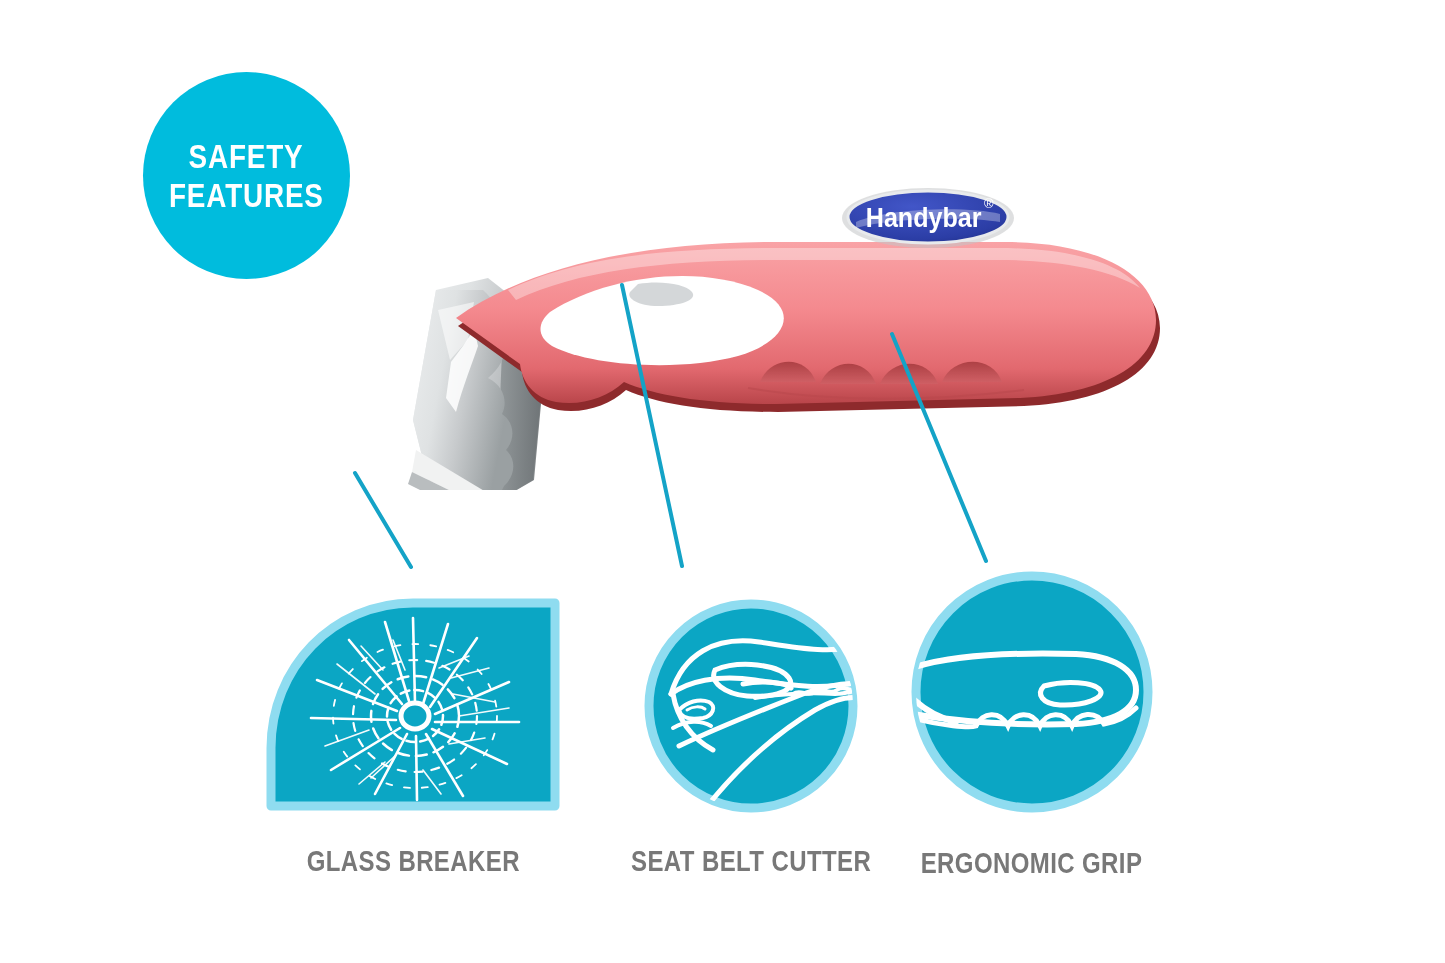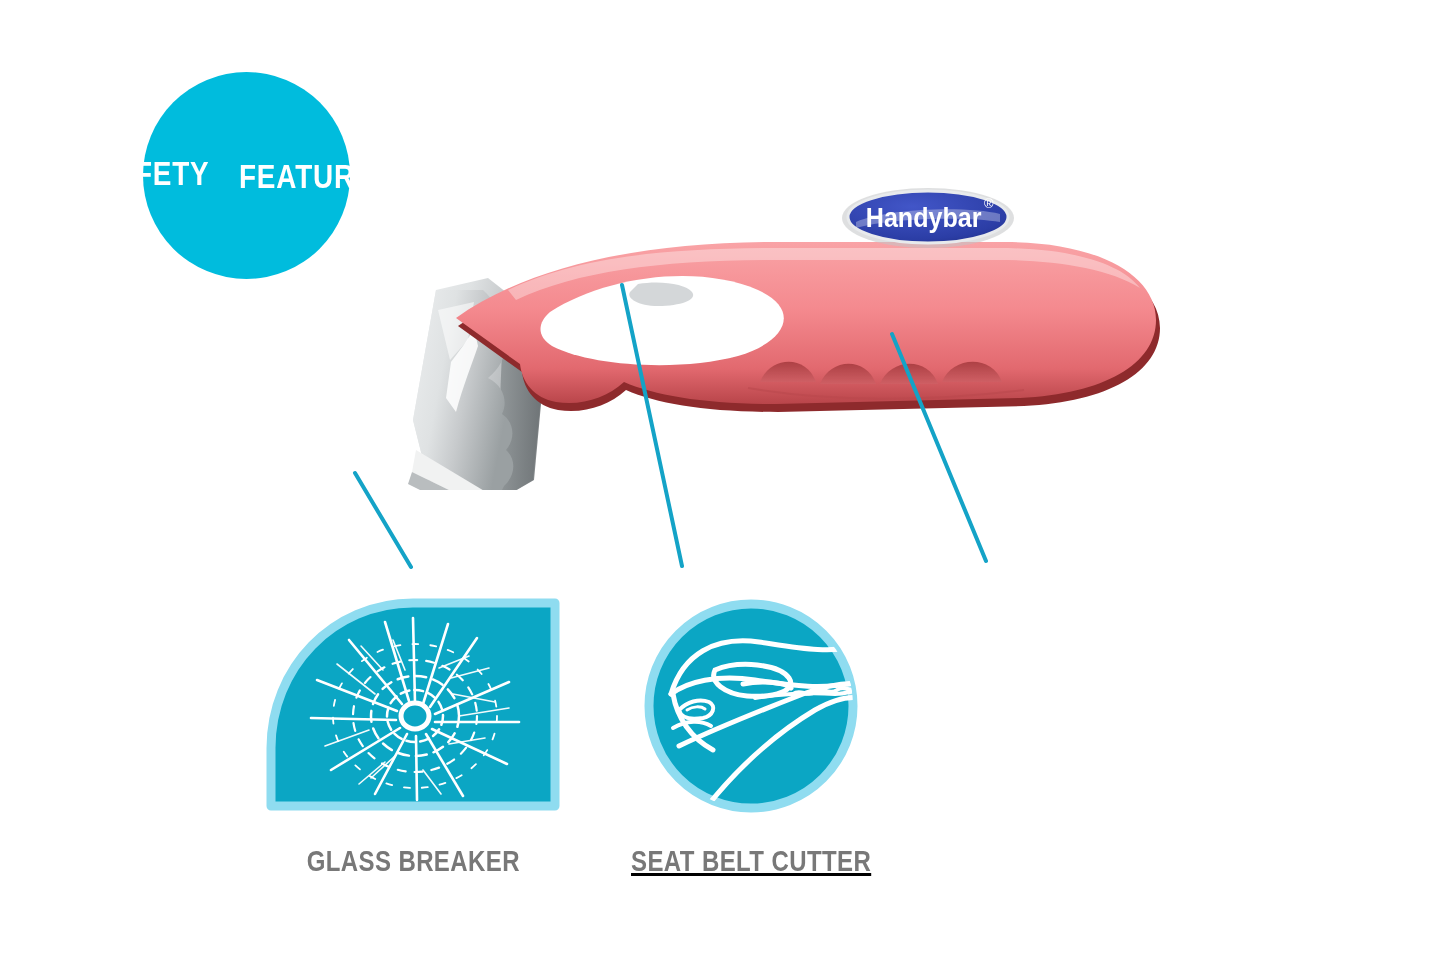--- a/index.html
+++ b/index.html
@@ -21,21 +21,21 @@
   
   .badge {
     position: absolute;
     left: 143px;
     top: 72px;
     width: 207px;
     height: 207px;
     border-radius: 50%;
     background: #00bcdd;
     display: flex;
-    flex-direction: row;
+    flex-direction: column;
     align-items: center;
     justify-content: center;
     line-height: 1;
   }
   .badge-line1, .badge-line2 {
     color: #ffffff;
     text-transform: uppercase;
     font-weight: bold;
     letter-spacing: 1px;
     transform: scaleX(0.82);
@@ -64,21 +64,21 @@
     margin-top: 26px;
     color: #787878;
     font-size: 30px;
     font-weight: bold;
     letter-spacing: 0.5px;
     text-transform: uppercase;
     transform: scaleX(0.80);
     white-space: nowrap;
   }
   #feature-glass { left: 263px; top: 598px; align-items: center; }
-  #feature-belt  { left: 601px; top: 598px; text-decoration: underline; }
+  #feature-belt  { left: 601px; top: 598px; }
   #feature-grip  { left: 893px; top: 568px; }
 </style>
 </head>
 <body>
 
 <div id="stage">
 
   <div class="badge">
     <div class="badge-line1">SAFETY</div>
     <div class="badge-line2">FEATURES</div>
@@ -249,14 +249,43 @@
 
           <path d="M36 112 C44 104 56 100 66 104 C74 108 70 118 60 120 C48 122 38 120 36 112 Z" stroke-width="4"></path>
           <path d="M44 112 C50 108 58 108 62 111" stroke-width="3"></path>
           <path d="M30 130 C44 122 58 122 68 128" stroke-width="4"></path>
         </g>
       </svg>
     </div>
     <div class="feature-label">SEAT BELT CUTTER</div>
   </div>
 
+  <div class="feature" id="feature-grip">
+    <div class="feature-art">
+      <svg width="248" height="248" viewBox="0 0 248 248" xmlns="http://www.w3.org/2000/svg">
+        <defs>
+          <clipPath id="clipGrip">
+              <circle cx="124" cy="124" r="116"></circle>
+            </clipPath>
+        </defs>
+        <circle cx="124" cy="124" r="116" fill="#0ba6c4" stroke="#8fdcf0" stroke-width="9"></circle>
+        <g clip-path="url(#clipGrip)" stroke="#ffffff" fill="none" stroke-width="6" stroke-linecap="round">
+
+          <path d="M4 100 C40 88 96 84 168 86 C206 88 228 102 228 122
+                   C228 142 206 154 168 156 C96 158 40 152 4 146"></path>
+
+          <path d="M136 118 C158 112 186 114 192 122 C198 130 176 138 152 137
+                   C134 136 128 126 136 118 Z" stroke-width="5"></path>
+
+          <path d="M2 128 C16 142 30 150 48 154"></path>
+          <path d="M4 150 C34 158 62 160 68 158
+                   C74 144 92 142 100 158
+                   C106 144 124 142 132 158
+                   C138 144 156 142 164 158
+                   C170 144 188 142 196 156
+                   C208 154 220 148 228 140" stroke-width="5"></path>
+        </g>
+      </svg>
+    </div>
+    <div class="feature-label">ERGONOMIC GRIP</div>
+  </div>
 
 </div>
 
 </body></html>

